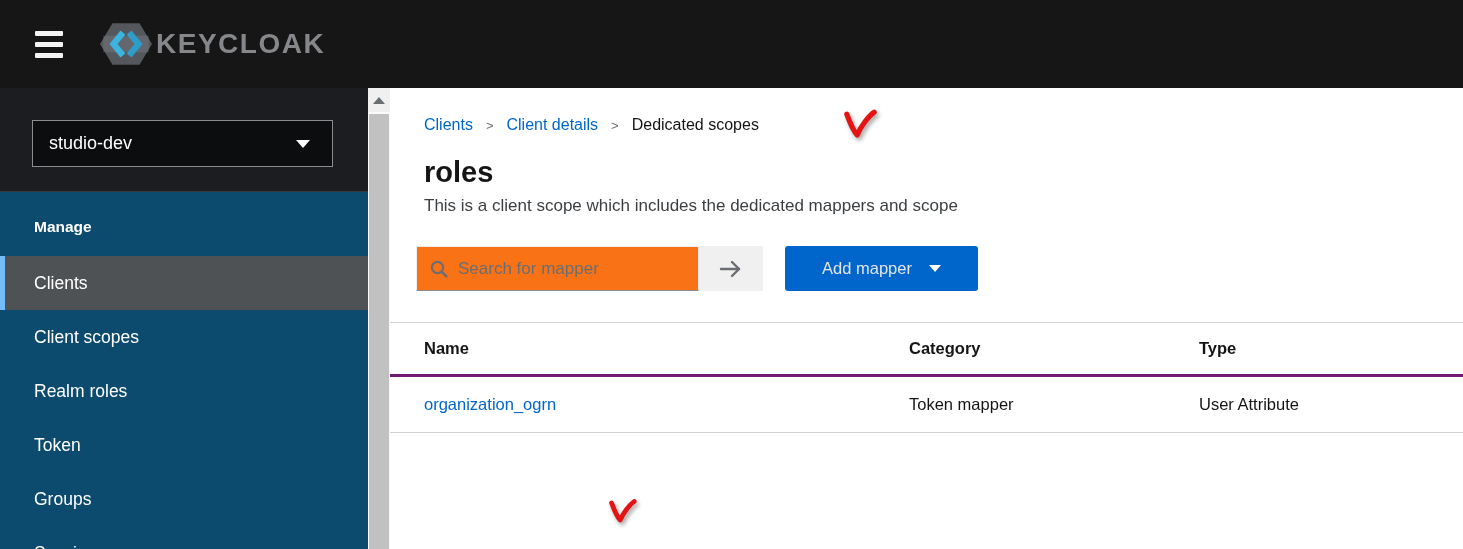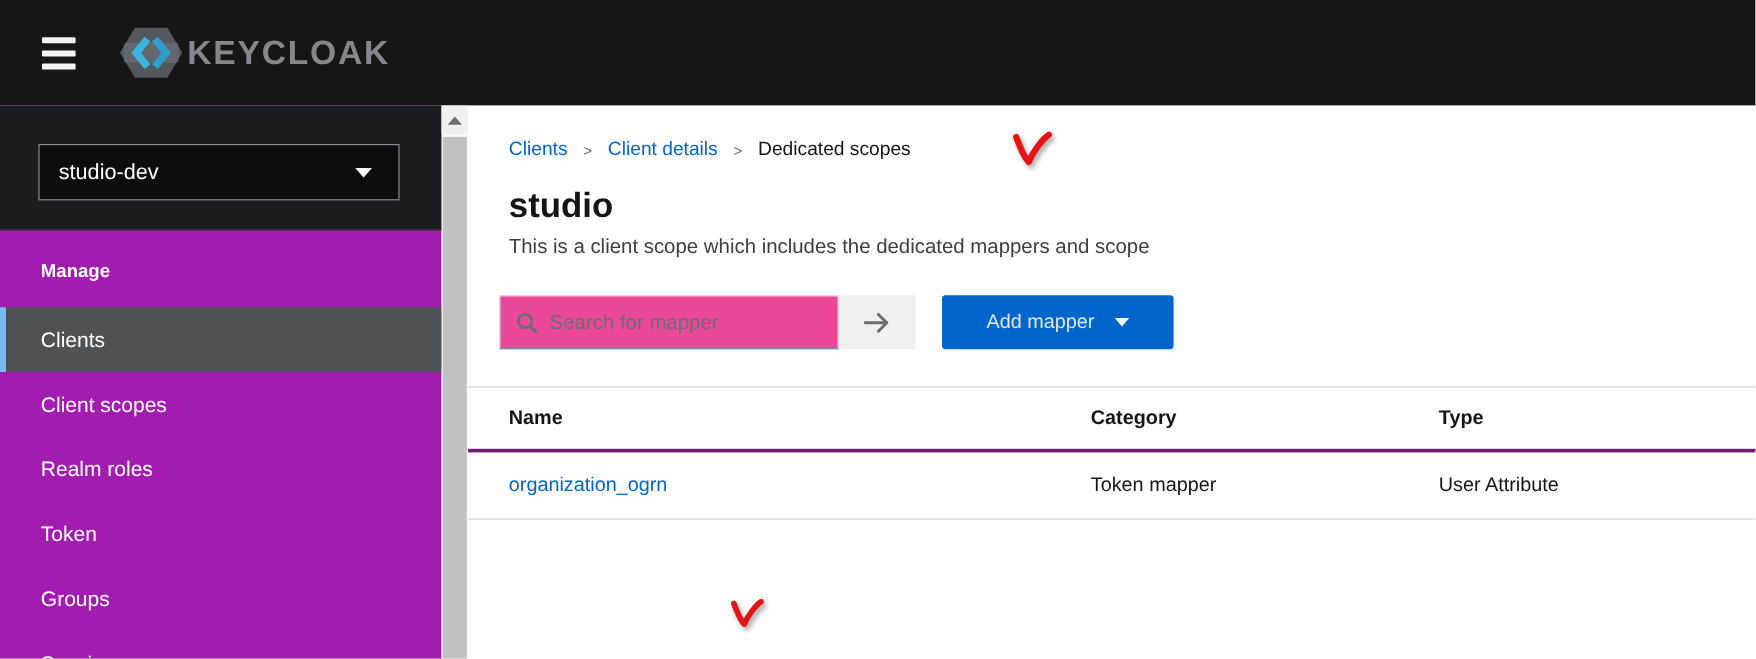--- a/index.html
+++ b/index.html
@@ -24,21 +24,21 @@
   .hamburger span { display:block; width:28px; height:5px; background:#f4f4f4; border-radius:1px; }
   .brand { display:flex; align-items:center; margin-left:37px; }
   .brand-text {
     font-size:28px; font-weight:bold; letter-spacing:1.5px;
     color:#85878a; margin-left:4px;
   }
 
   
   .sidebar {
     position:absolute; left:0; top:88px; width:368px; height:461px;
-    background:#a21caf; color:#fff;
+    background:#0c4a6e; color:#fff;
   }
   .realm-section {
     position:absolute; left:0; top:0; width:100%; height:104px;
     background:#1b1d20; border-bottom:1px solid #36393c;
   }
   .realm-select {
     position:absolute; left:32px; top:32px; width:301px; height:47px;
     background:#0c0d0f; border:1px solid #8a8d90; display:flex;
     align-items:center; justify-content:space-between;
     padding:0 22px 0 16px; cursor:pointer; color:#fff;
@@ -106,21 +106,21 @@
     justify-content:center; font-size:16.5px; cursor:pointer;
   }
   .tab.active {
     width:127px; background:#fff; border-top:3px solid #0066cc;
     border-left:1px solid #ededed; color:#151515; z-index:1;
   }
   .tab.inactive { width:105px; background:#f0f0f0; color:#6a6e73; }
 
   .toolbar { margin-top:30px; margin-left:-8px; display:flex; align-items:center; height:45px; }
   .search-box {
-    width:283px; height:45px; background:#ec4899; display:flex; align-items:center;
+    width:283px; height:45px; background:#f97316; display:flex; align-items:center;
     border:1px solid #ededed; border-bottom:1px solid #8a8d90; padding-left:13px; gap:10px;
   }
   .search-box input {
     flex:1; border:none; outline:none; font-size:17px;
     font-family:"Liberation Sans", sans-serif; color:#151515; background:transparent;
   }
   .search-box input::placeholder { color:#6a6e73; }
   .search-go-btn {
     width:64px; height:45px; background:#f0f0f0; border:none; display:flex;
     align-items:center; justify-content:center; cursor:pointer;
@@ -212,21 +212,21 @@
 <main class="main">
 
   <div class="breadcrumb">
     <a>Clients</a>
     <span class="sep">&gt;</span>
     <a>Client details</a>
     <span class="sep">&gt;</span>
     <span class="current">Dedicated scopes</span>
   </div>
 
-  <h1 class="page-title">studio</h1>
+  <h1 class="page-title">roles</h1>
   <p class="page-subtitle">This is a client scope which includes the dedicated mappers and scope</p>
 
 
   <div class="toolbar">
     <div class="search-box">
       <span>
         <svg width="18" height="18" viewBox="0 0 18 18">
           <circle cx="7.5" cy="7.5" r="5.6" fill="none" stroke="#6a6e73" stroke-width="2.2"></circle>
           <line x1="11.8" y1="11.8" x2="16.4" y2="16.4" stroke="#6a6e73" stroke-width="2.6" stroke-linecap="round"></line>
         </svg>

